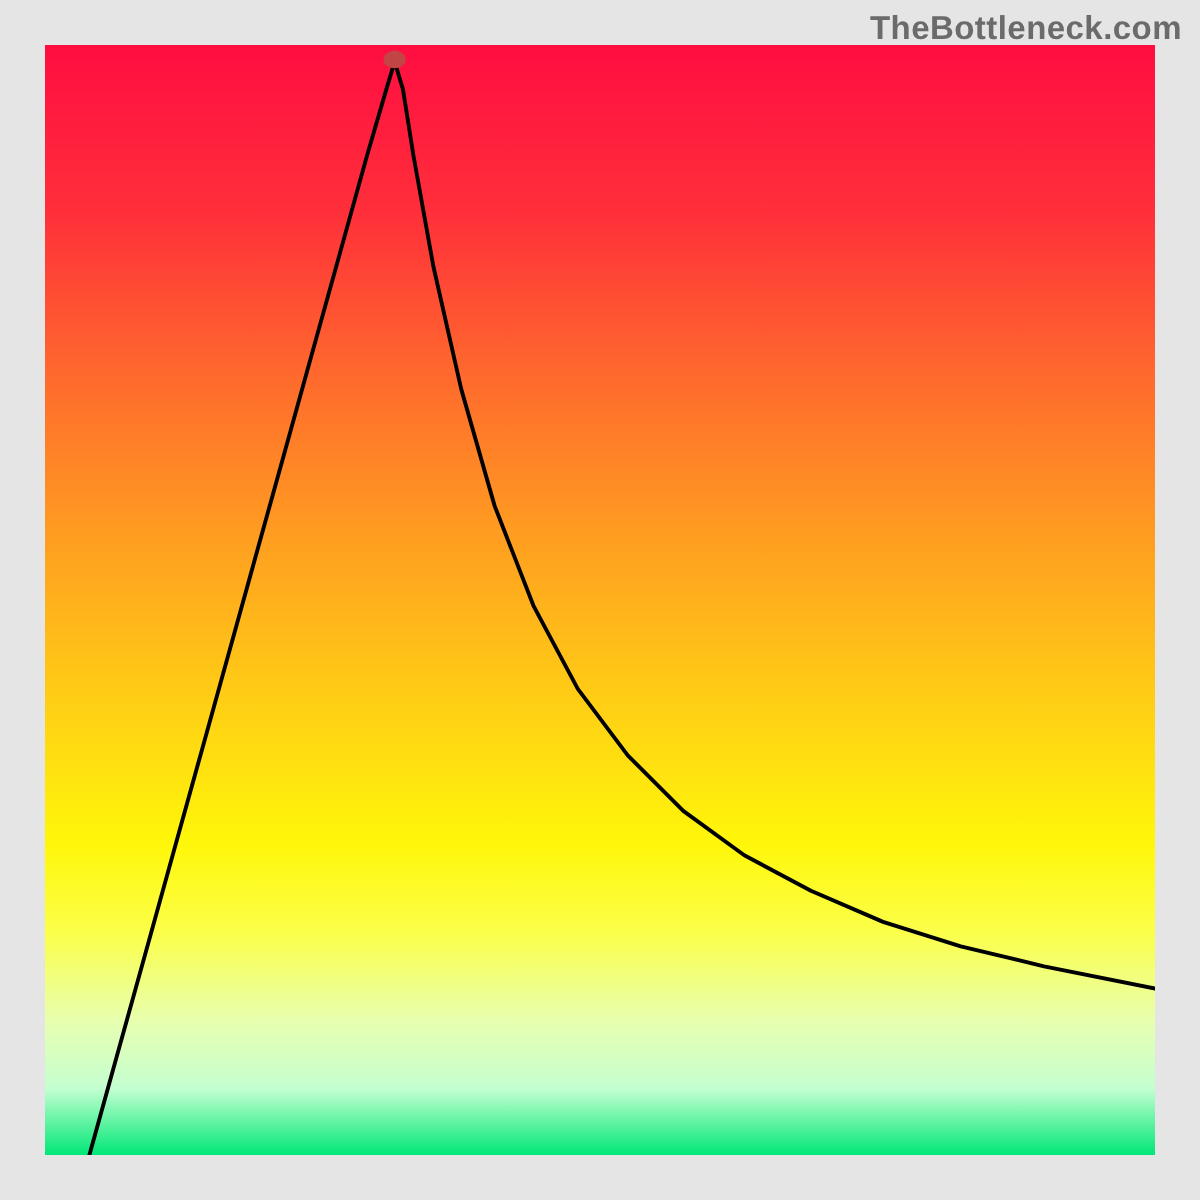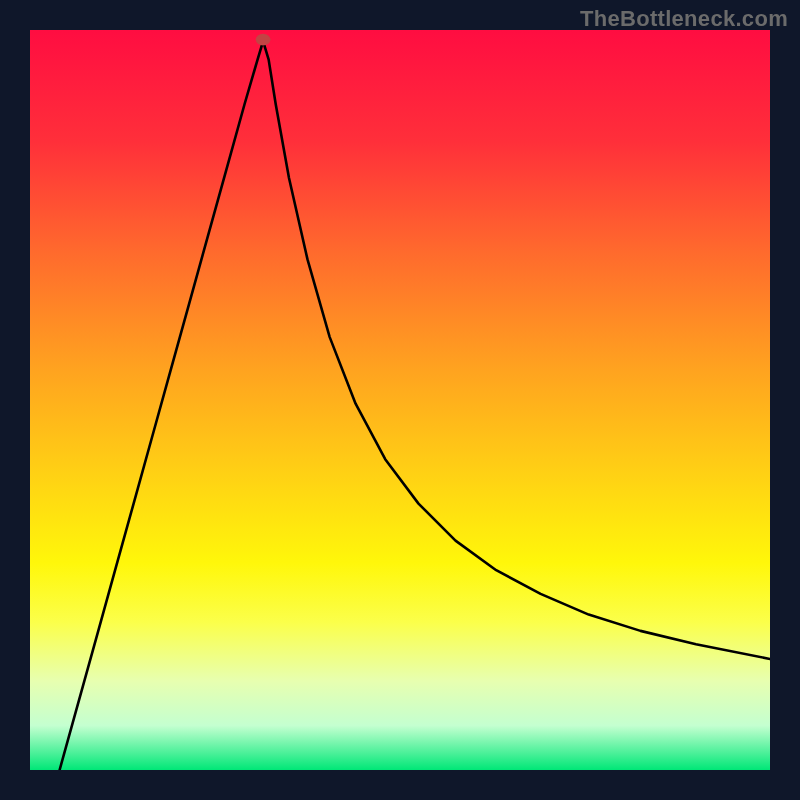--- a/index.html
+++ b/index.html
@@ -8,21 +8,21 @@
     width: 800px;
     height: 800px;
     background: #000;
     font-family: Arial, Helvetica, sans-serif;
     overflow: hidden;
   }
   .container {
     position: relative;
     width: 800px;
     height: 800px;
-    background: #0f172a;
+    background: #e5e5e5;
   }
   .watermark {
     position: absolute;
     top: 6px;
     right: 12px;
     color: #6b6b6b;
     font-size: 22px;
     font-weight: 600;
     letter-spacing: 0.3px;
     z-index: 3;

